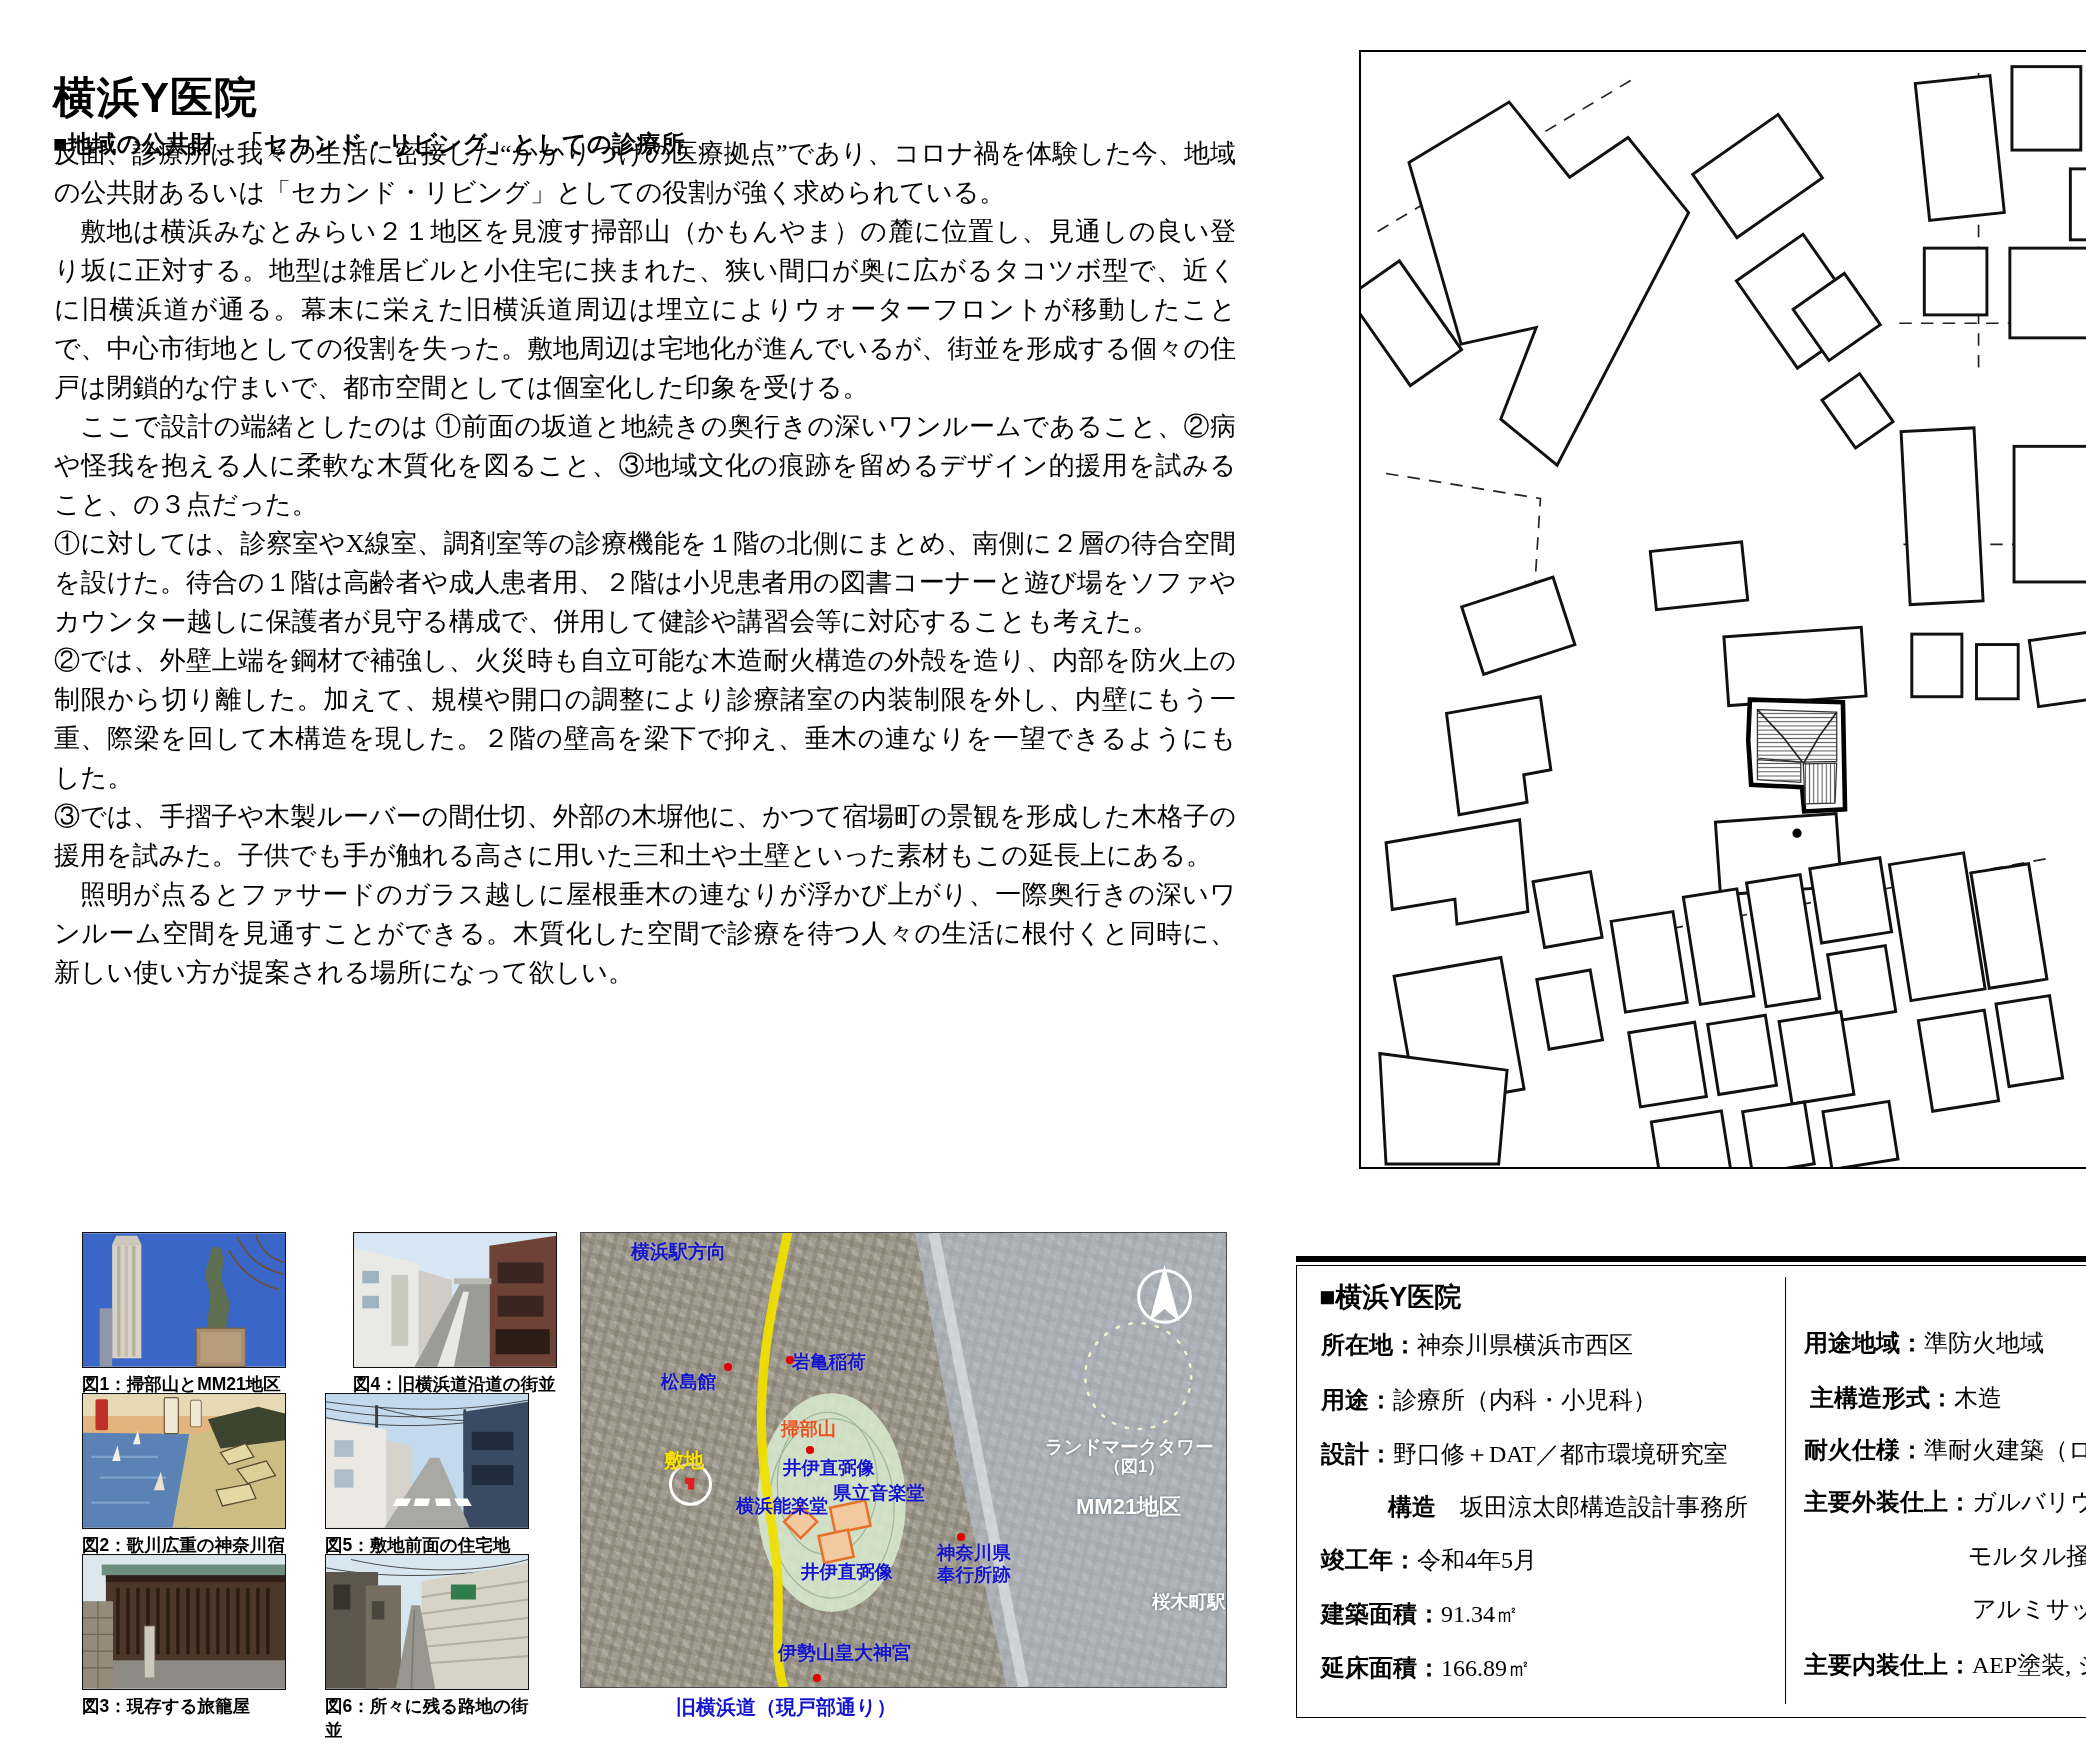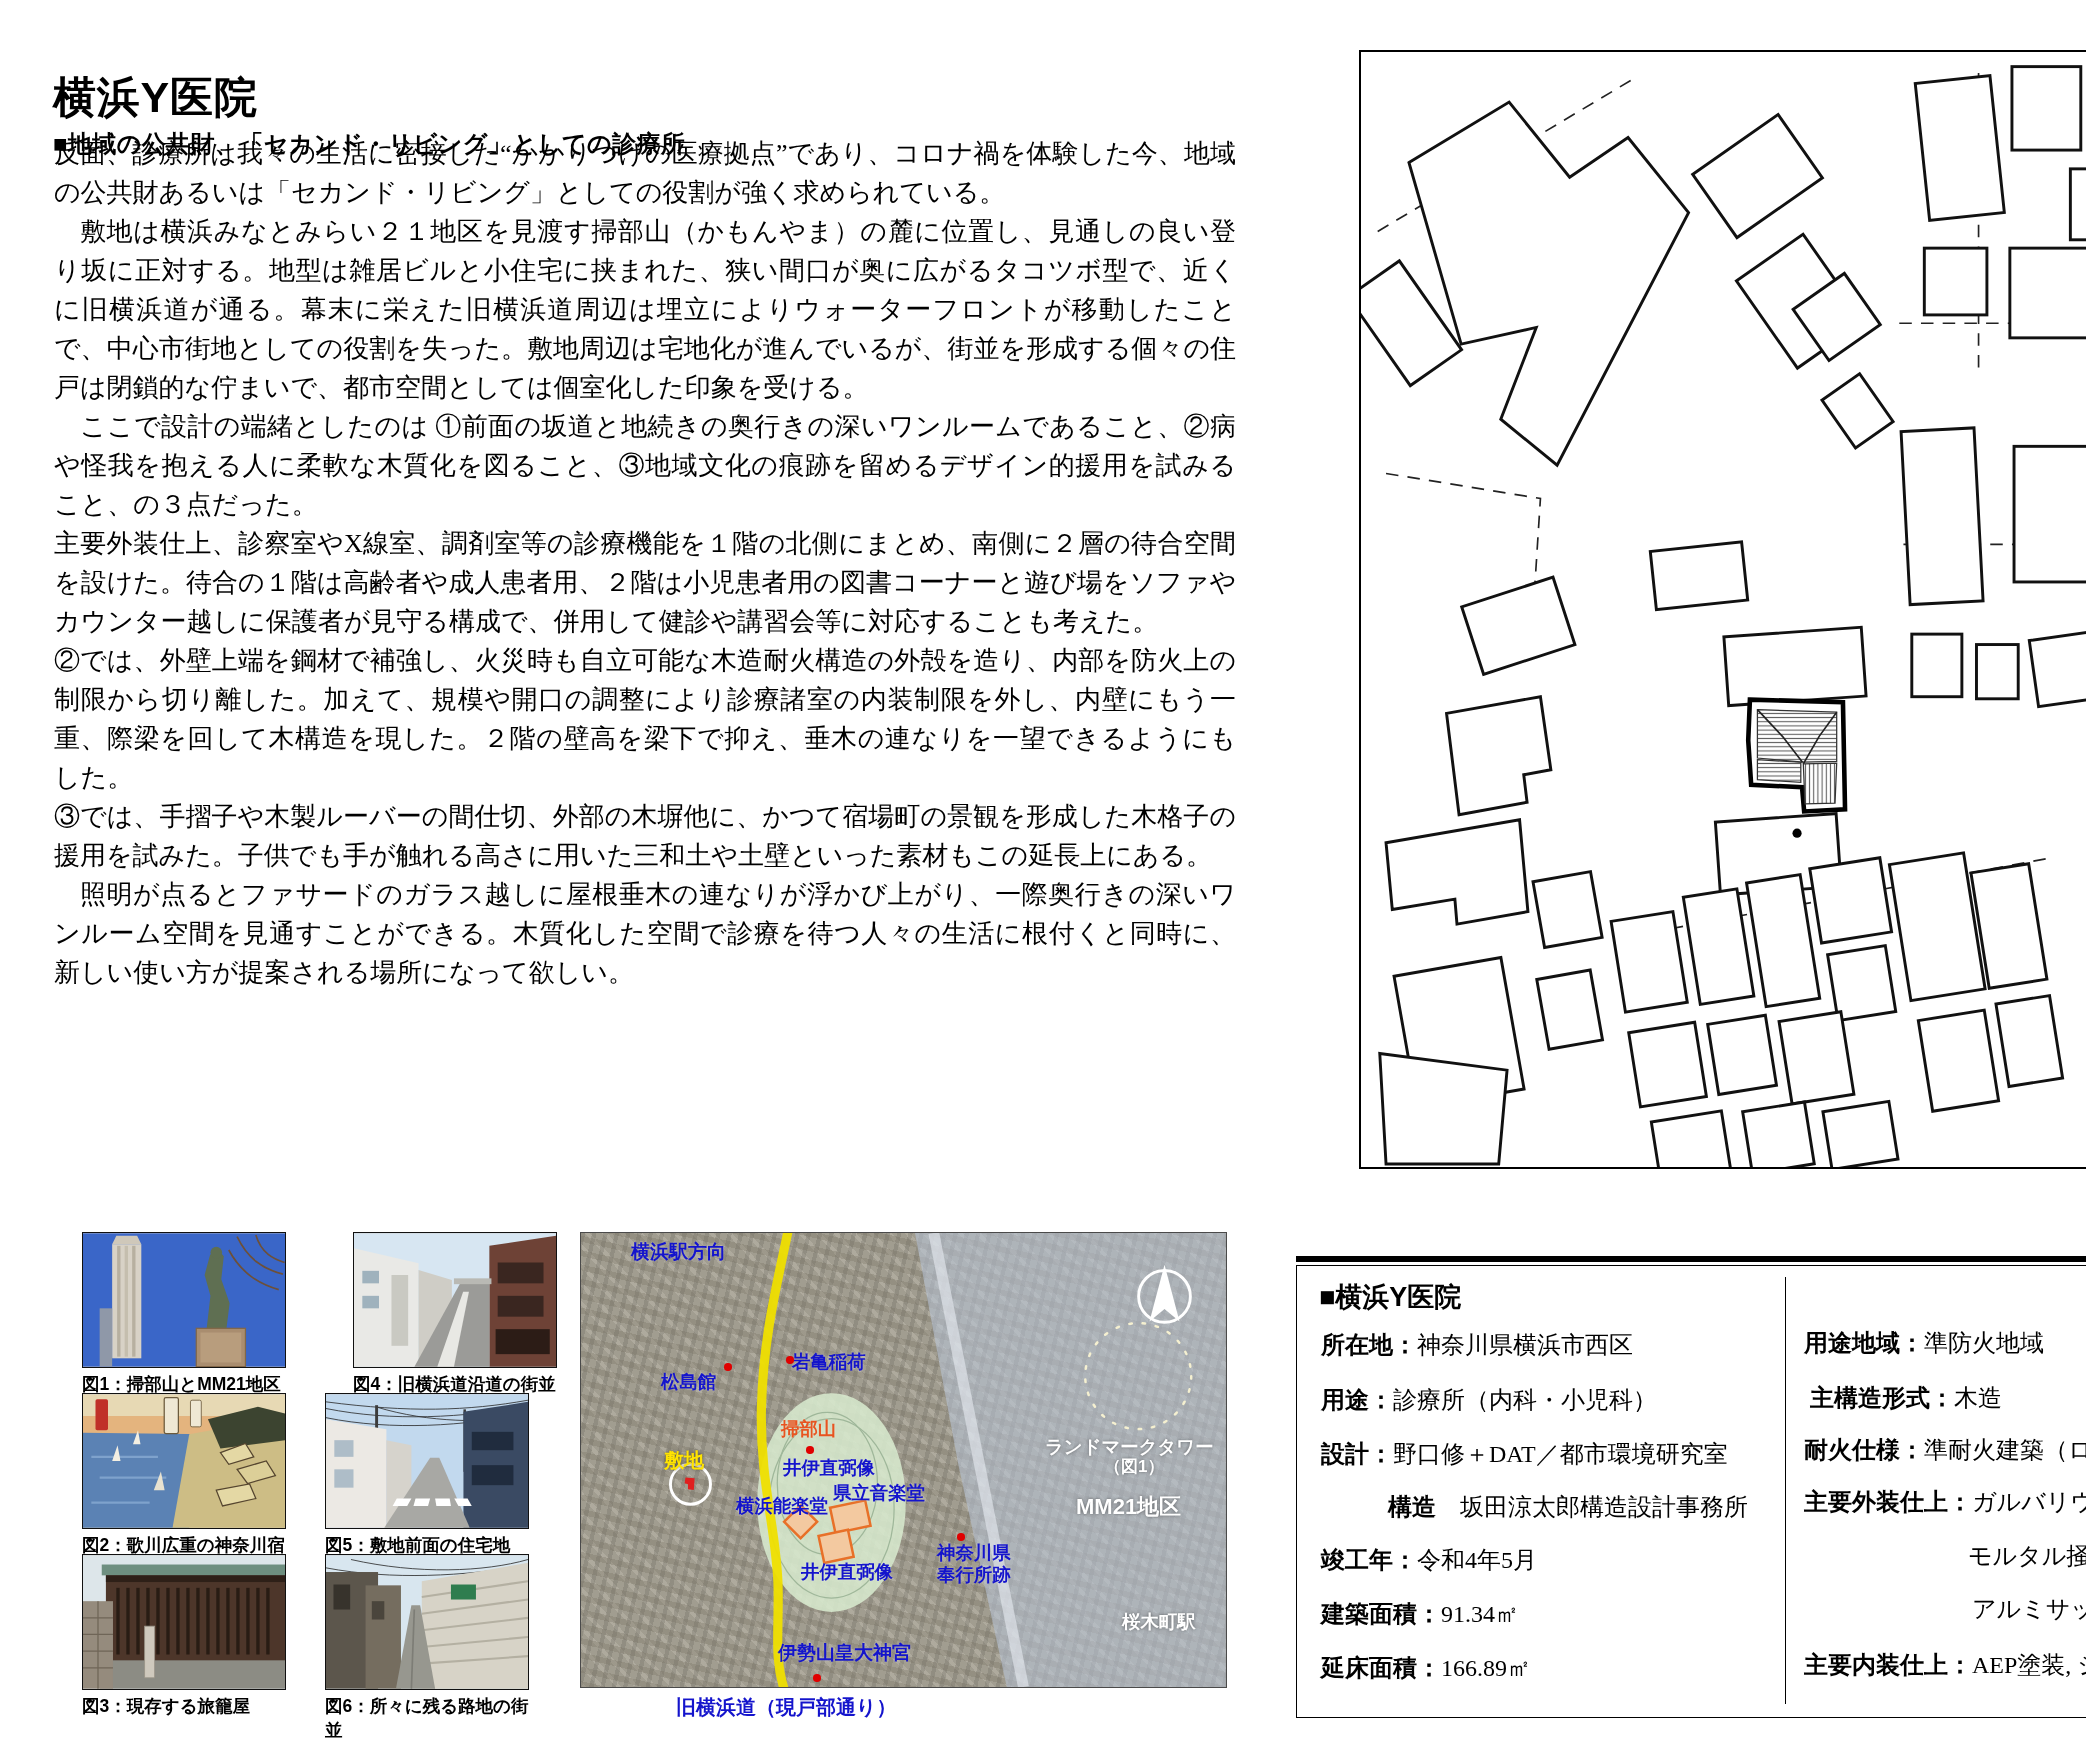--- a/index.html
+++ b/index.html
@@ -55,21 +55,21 @@
 </head>
 <body>
 
 <h1 class="abs page-title sans">横浜Y医院</h1>
 <h2 class="abs section-heading sans">■地域の公共財、「セカンド・リビング」としての診療所</h2>
 
 <div class="abs article">
   <p>反面、診療所は我々の生活に密接した“かかりつけの医療拠点”であり、コロナ禍を体験した今、地域の公共財あるいは「セカンド・リビング」としての役割が強く求められている。</p>
   <p class="indent">敷地は横浜みなとみらい２１地区を見渡す掃部山（かもんやま）の麓に位置し、見通しの良い登り坂に正対する。地型は雑居ビルと小住宅に挟まれた、狭い間口が奥に広がるタコツボ型で、近くに旧横浜道が通る。幕末に栄えた旧横浜道周辺は埋立によりウォーターフロントが移動したことで、中心市街地としての役割を失った。敷地周辺は宅地化が進んでいるが、街並を形成する個々の住戸は閉鎖的な佇まいで、都市空間としては個室化した印象を受ける。</p>
   <p class="indent">ここで設計の端緒としたのは ①前面の坂道と地続きの奥行きの深いワンルームであること、②病や怪我を抱える人に柔軟な木質化を図ること、③地域文化の痕跡を留めるデザイン的援用を試みること、の３点だった。</p>
-  <p>主要外装仕上、診察室やX線室、調剤室等の診療機能を１階の北側にまとめ、南側に２層の待合空間を設けた。待合の１階は高齢者や成人患者用、２階は小児患者用の図書コーナーと遊び場をソファやカウンター越しに保護者が見守る構成で、併用して健診や講習会等に対応することも考えた。</p>
+  <p>①に対しては、診察室やX線室、調剤室等の診療機能を１階の北側にまとめ、南側に２層の待合空間を設けた。待合の１階は高齢者や成人患者用、２階は小児患者用の図書コーナーと遊び場をソファやカウンター越しに保護者が見守る構成で、併用して健診や講習会等に対応することも考えた。</p>
   <p>②では、外壁上端を鋼材で補強し、火災時も自立可能な木造耐火構造の外殻を造り、内部を防火上の制限から切り離した。加えて、規模や開口の調整により診療諸室の内装制限を外し、内壁にもう一重、際梁を回して木構造を現した。２階の壁高を梁下で抑え、垂木の連なりを一望できるようにもした。</p>
   <p>③では、手摺子や木製ルーバーの間仕切、外部の木塀他に、かつて宿場町の景観を形成した木格子の援用を試みた。子供でも手が触れる高さに用いた三和土や土壁といった素材もこの延長上にある。</p>
   <p class="indent">照明が点るとファサードのガラス越しに屋根垂木の連なりが浮かび上がり、一際奥行きの深いワンルーム空間を見通すことができる。木質化した空間で診療を待つ人々の生活に根付くと同時に、新しい使い方が提案される場所になって欲しい。</p>
 </div>
 
 <figure class="abs photo-cell" style="left:82px;top:1232px;">
   <div class="photo">
     <svg width="202" height="134" viewBox="0 0 485 320">
       <rect width="485" height="320" fill="#3a66c8"></rect>
       <polygon points="80,6 130,6 140,26 70,26" fill="#cfc8ba"></polygon>
@@ -252,21 +252,21 @@
   <div class="aerial-label lbl-blue" style="left:202px;top:222px;font-size:18.4px;">井伊直弼像</div>
   <div class="aerial-label lbl-blue" style="left:252px;top:247px;font-size:18.4px;">県立音楽堂</div>
   <div class="aerial-label lbl-blue" style="left:155px;top:260px;font-size:18.4px;">横浜能楽堂</div>
   <div class="aerial-label lbl-yellow" style="left:83px;top:214px;font-size:20px;">敷地</div>
   <div class="aerial-label lbl-blue" style="left:220px;top:326px;font-size:18.4px;">井伊直弼像</div>
   <span class="red-dot" style="left:376px;top:300px;"></span>
   <div class="aerial-label lbl-blue" style="left:356px;top:309px;font-size:18.4px;width:78px;white-space:normal;line-height:1.2;">神奈川県奉行所跡</div>
   <div class="aerial-label lbl-white" style="left:464px;top:201px;font-size:18.4px;">ランドマークタワー</div>
   <div class="aerial-label lbl-white" style="left:523px;top:222px;font-size:17px;">（図1）</div>
   <div class="aerial-label lbl-white" style="left:495px;top:259px;font-size:22px;">MM21地区</div>
-  <div class="aerial-label lbl-white" style="left:541px;top:356px;font-size:18.4px;margin-top:20px;">桜木町駅</div>
+  <div class="aerial-label lbl-white" style="left:571px;top:356px;font-size:18.4px;">桜木町駅</div>
   <div class="aerial-label lbl-blue" style="left:197px;top:407px;font-size:19px;text-align:right;">伊勢山皇大神宮</div>
   <span class="red-dot" style="left:232px;top:441px;"></span>
 </div>
 <div class="abs aerial-caption sans">旧横浜道（現戸部通り）</div>
 
 <div class="abs site-plan">
   <svg width="1029" height="1115" viewBox="0 0 2466 2672">
     <defs>
       <pattern id="hatchH" width="10" height="10" patternUnits="userSpaceOnUse">
         <path d="M0,5 H10" stroke="#555" stroke-width="2.5"></path>

